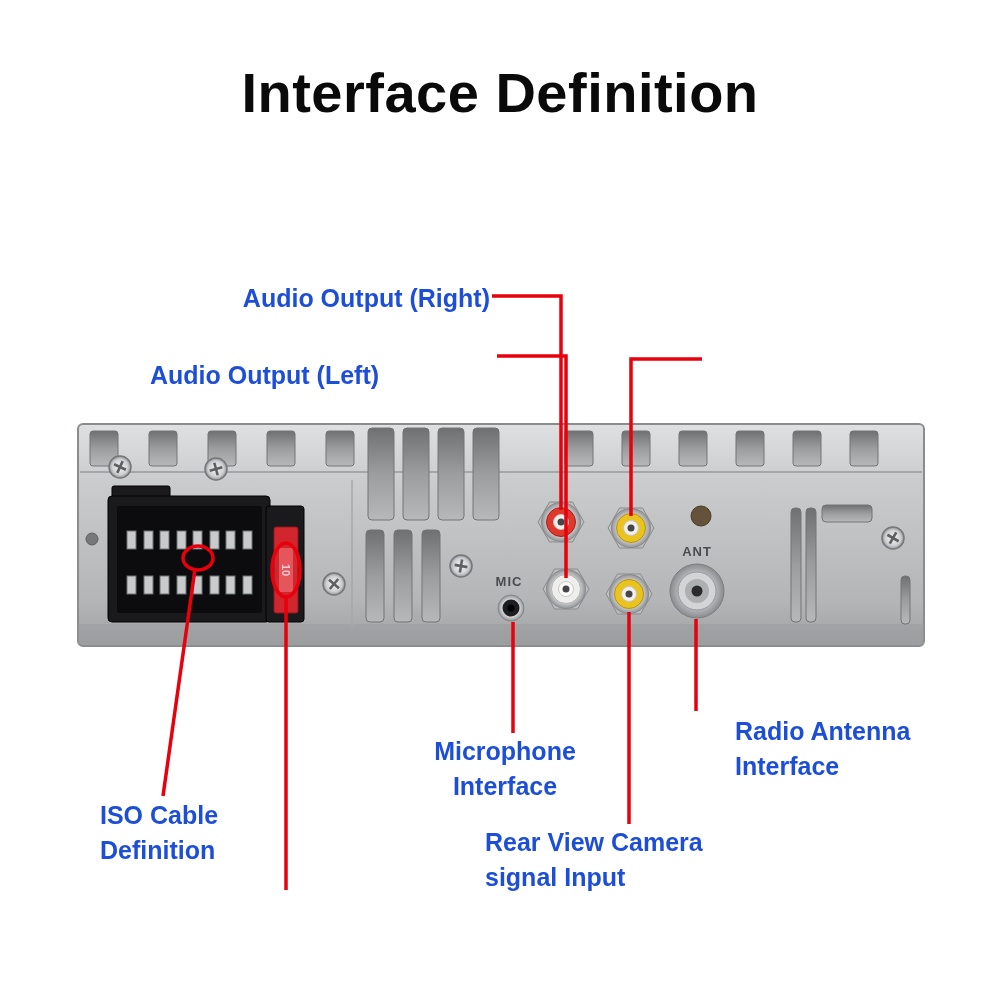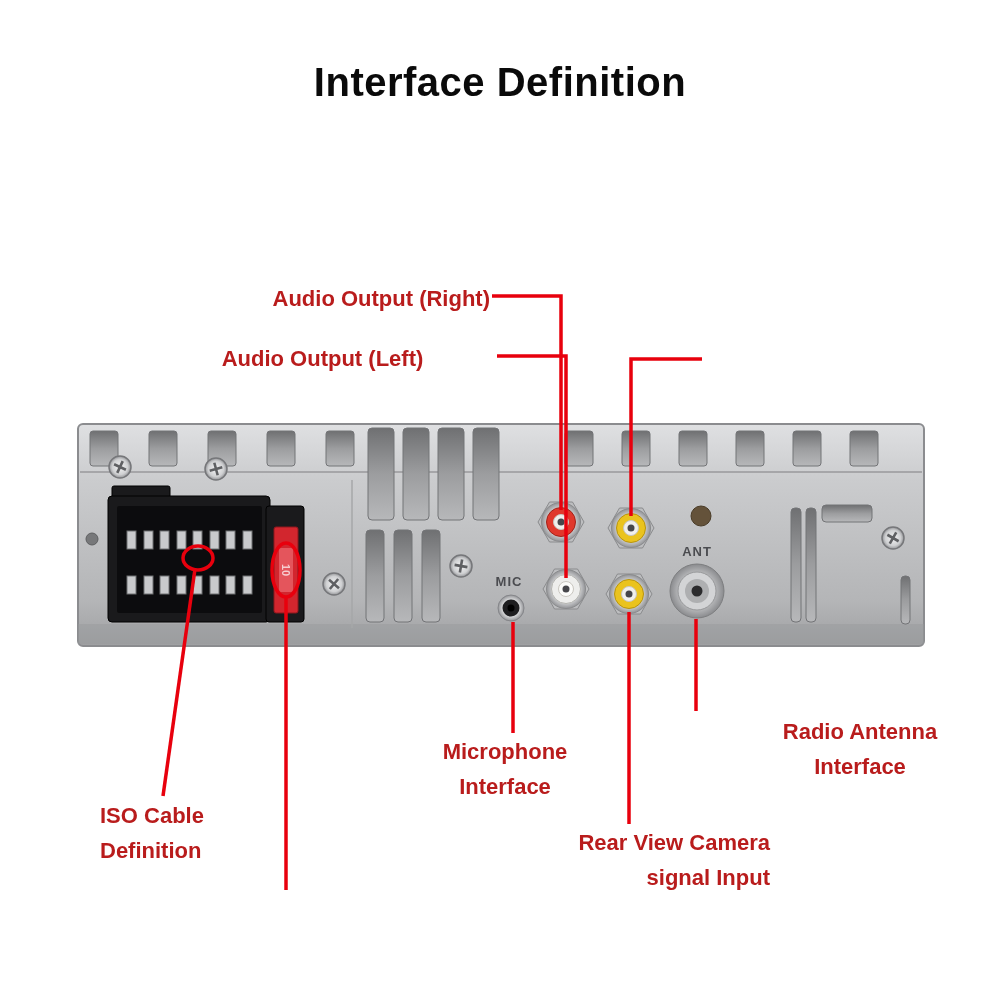--- a/index.html
+++ b/index.html
@@ -1,28 +1,28 @@
 <!DOCTYPE html>
 <html><head>
 <meta charset="utf-8">
 <style>
   *{box-sizing:border-box}
   html,body{margin:0;padding:0}
   body{width:1000px;height:1000px;background:#ffffff;font-family:"Liberation Sans",sans-serif}
   .canvas{position:relative;width:1000px;height:1000px;background:#ffffff;overflow:hidden}
   .title{position:absolute;top:60px;left:0;width:100%;text-align:center;margin:0;
-         font-size:40px;font-weight:bold;color:#0a0a0a;letter-spacing:.5px}
+         font-size:56px;font-weight:bold;color:#0a0a0a;letter-spacing:.5px}
   .scene{position:absolute;top:0;left:0}
-  .callout{position:absolute;color:#b91c1c;font-size:22px;font-weight:bold;line-height:35px;white-space:pre-line}
+  .callout{position:absolute;color:#1d4ed8;font-size:25px;font-weight:bold;line-height:35px;white-space:pre-line}
   .c-audio-right{left:150px;top:281px;width:340px;text-align:right}
-  .c-audio-left{left:150px;top:341px;width:345px;text-align:center}
+  .c-audio-left{left:150px;top:358px;width:345px;text-align:left}
   .c-video{left:708px;top:344px}
   .c-mic{left:400px;top:734px;width:210px;text-align:center}
-  .c-rear{left:485px;top:825px;width:285px;text-align:right}
-  .c-ant{left:735px;top:714px;width:250px;text-align:center}
+  .c-rear{left:485px;top:825px;width:285px;text-align:left}
+  .c-ant{left:735px;top:714px;width:250px;}
   .c-iso{left:100px;top:798px}
   .c-fuse{left:212px;top:893px}
   .vent{fill:url(#ventGrad);stroke:#737477;stroke-width:1}
   .pin{fill:#c9cacc;stroke:#6f7072;stroke-width:1}
   .lead{fill:none;stroke:#e8000d;stroke-width:3.5}
   .screw circle{fill:url(#silverGrad);stroke:#76777a;stroke-width:1.5}
   .screw path{stroke:#5f6063;stroke-width:2.6;fill:none}
   .marking{fill:#4b4c50;font-size:13px;font-weight:bold;letter-spacing:1px}
   .fuse-text{fill:#f6cdd0;font-size:11px;font-weight:bold}
   svg text{font-family:"Liberation Sans",sans-serif}

